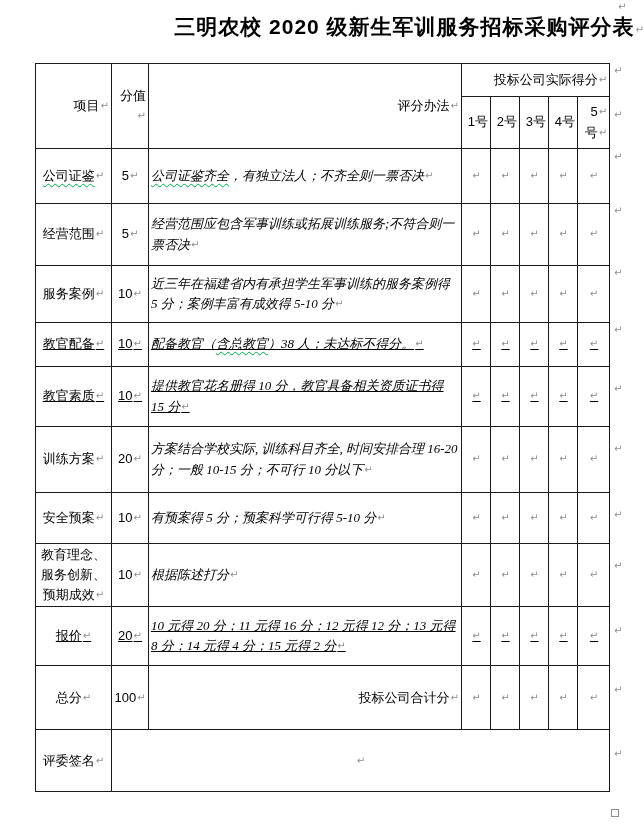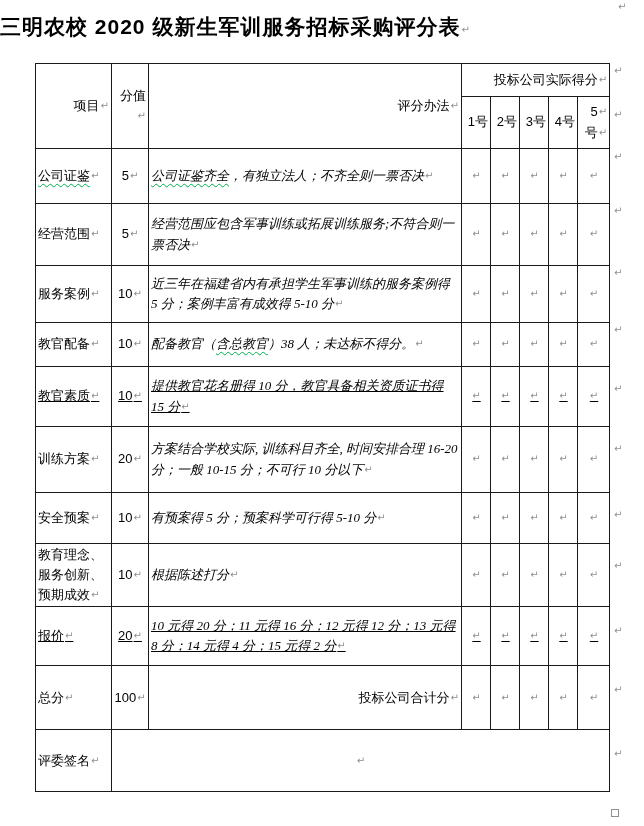--- a/index.html
+++ b/index.html
@@ -1,38 +1,38 @@
 <!DOCTYPE html>
 <html><head>
 <meta charset="utf-8">
 <style>
   html,body{margin:0;padding:0;}
   body{
     width:644px;height:826px;background:#ffffff;position:relative;
     font-family:"Liberation Sans",sans-serif;color:#000;overflow:hidden;
   }
   .title{
-    position:absolute;top:13px;left:0;width:644px;text-align:left;
+    position:absolute;top:13px;left:0;width:644px;text-align:right;
     font-size:21px;font-weight:bold;letter-spacing:1px;white-space:nowrap;
   }
   .pm{ 
     color:#8f8f8f;font-size:10px;font-weight:normal;font-style:normal;
     font-family:"DejaVu Sans",sans-serif;margin-left:1px;vertical-align:1px;
     letter-spacing:0;
   }
   table.score-table{
     position:absolute;left:35px;top:63px;width:574px;
     border-collapse:collapse;table-layout:fixed;
   }
   table.score-table td{
     border:1px solid #1a1a1a;vertical-align:middle;
     font-size:13px;line-height:1.55;padding:1px 2px;
     overflow:visible;
   }
-  td.item{ }
+  td.item{ text-align:center; }
   td.score{ text-align:center; }
   td.method{
     text-align:left;padding-left:5px;padding-right:2px;
     font-family:"Liberation Serif",serif;font-style:italic;font-size:12.5px;
     line-height:1.65;
   }
   td.method-center{
     text-align:right;font-family:"Liberation Sans",sans-serif;
     font-style:normal;font-size:13px;
   }
@@ -43,21 +43,21 @@
     text-decoration-color:#00b050;text-decoration-thickness:1px;
     text-underline-offset:3px;
   }
   .rowend{ position:absolute;line-height:1; }
   .handle{
     position:absolute;left:611px;top:809px;width:6px;height:6px;
     background:#fff;border:1px solid #8f8f8f;
   }
   tr.h1{height:33px;} tr.h2{height:52px;}
   tr.r0{height:55px;} tr.r1{height:62px;} tr.r2{height:57px;}
-  tr.r3{height:44px;} tr.r4{height:60px;text-decoration:underline;} tr.r5{height:66px;}
+  tr.r3{height:44px;text-decoration:underline;} tr.r4{height:60px;text-decoration:underline;} tr.r5{height:66px;}
   tr.r6{height:51px;} tr.r7{height:46px;} tr.r8{height:59px;text-decoration:underline;}
   tr.rt{height:64px;} tr.rs{height:62px;}
 </style>
 </head>
 <body>
 
 <span class="rowend pm" style="left:617px;top:2px;">↵</span>
 
 <div class="title"><span>三明农校 2020 级新生军训服务招标采购评分表</span><span class="pm">↵</span></div>
 

